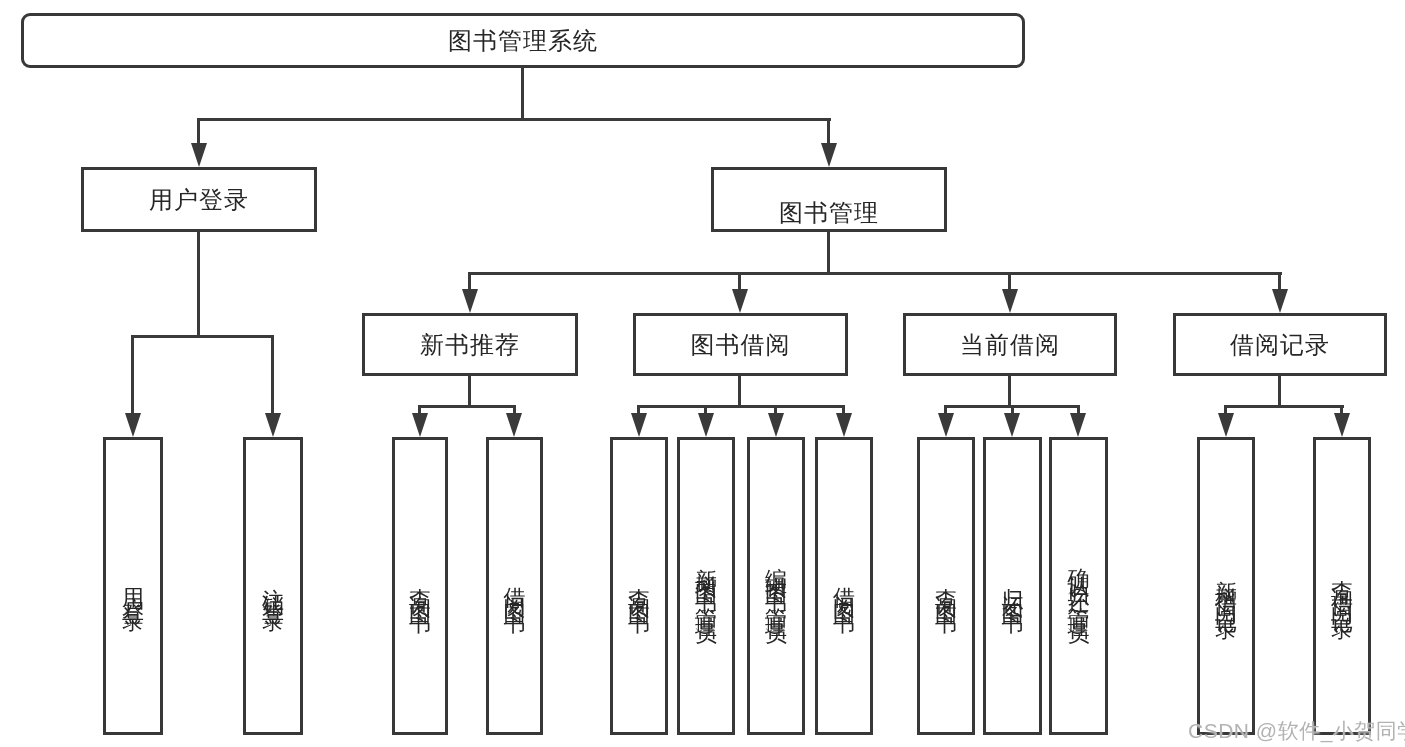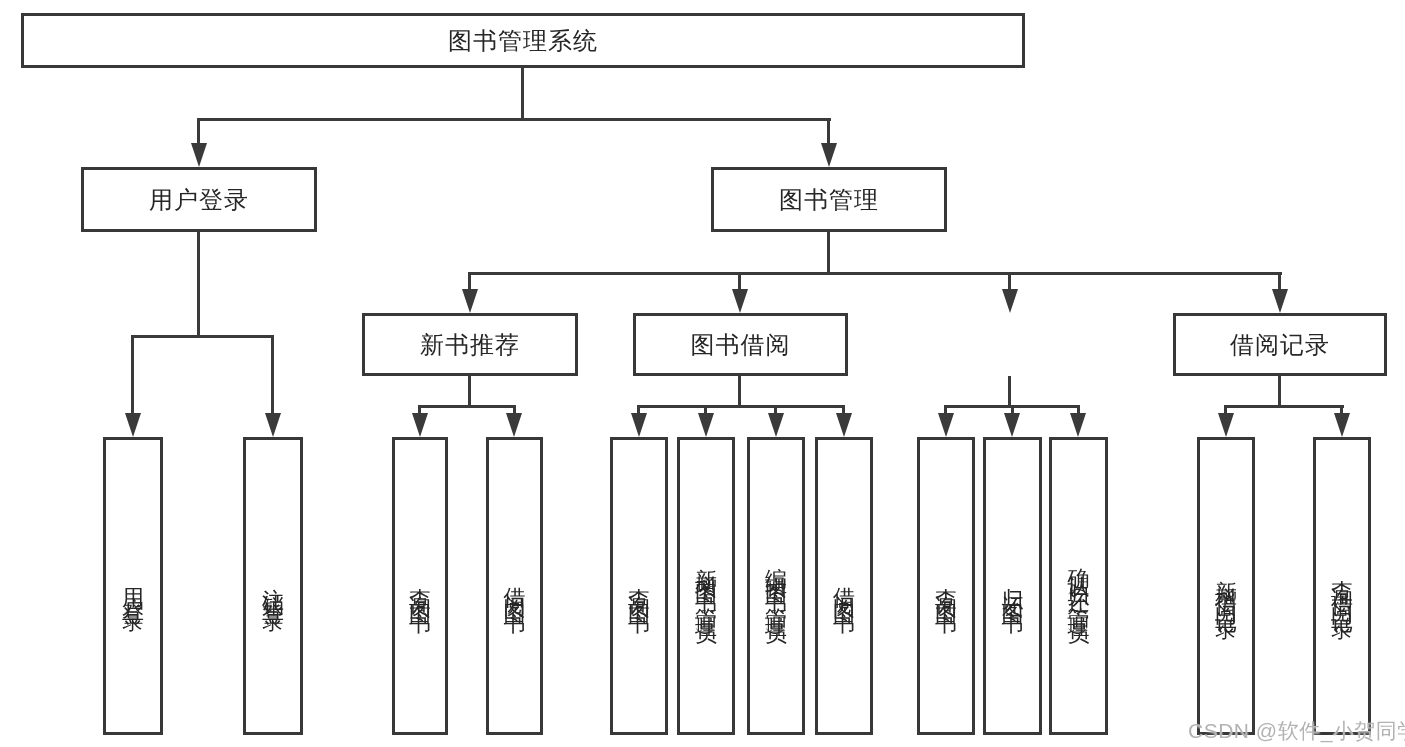--- a/index.html
+++ b/index.html
@@ -46,35 +46,35 @@
     z-index:10;
     text-shadow:0 1px 2px rgba(255,255,255,0.85);
     white-space:nowrap;
   }
 </style>
 </head>
 <body>
 
 <div id="canvas">
 
-  <div class="node hnode" style="left:21px;top:13px;width:1004px;height:55px;">
+  <div class="node hnode" style="left:21px;top:13px;width:1004px;height:55px;border-radius:9px;">
     <span>图书管理系统</span>
   </div>
 
   <div class="vline" style="left:521px;top:68px;height:53px;"></div>
   <div class="hline" style="left:197px;top:118px;width:634px;"></div>
   <div class="vline" style="left:197px;top:118px;height:28px;"></div>
   <div class="arrow" style="left:191px;top:143px;"></div>
   <div class="vline" style="left:827px;top:118px;height:28px;"></div>
   <div class="arrow" style="left:821px;top:143px;"></div>
 
   <div class="node hnode" style="left:81px;top:167px;width:236px;height:65px;">
     <span>用户登录</span>
   </div>
-  <div class="node hnode" style="left:711px;top:167px;width:236px;height:65px;">
+  <div class="node hnode" style="left:711px;top:167px;width:236px;height:65px;align-items:flex-end;">
     <span>图书管理</span>
   </div>
 
   <div class="vline" style="left:197px;top:232px;height:106px;"></div>
   <div class="hline" style="left:131px;top:335px;width:143px;"></div>
   <div class="vline" style="left:131px;top:335px;height:80px;"></div>
   <div class="arrow" style="left:125px;top:413px;"></div>
   <div class="vline" style="left:271px;top:335px;height:80px;"></div>
   <div class="arrow" style="left:265px;top:413px;"></div>
 
@@ -87,20 +87,23 @@
   <div class="vline" style="left:1008px;top:272px;height:20px;"></div>
   <div class="arrow" style="left:1002px;top:289px;"></div>
   <div class="vline" style="left:1278px;top:272px;height:20px;"></div>
   <div class="arrow" style="left:1272px;top:289px;"></div>
 
   <div class="node hnode" style="left:633px;top:313px;width:215px;height:63px;">
     <span>图书借阅</span>
   </div>
   <div class="node hnode" style="left:362px;top:313px;width:216px;height:63px;">
     <span>新书推荐</span>
+  </div>
+  <div class="node hnode" style="left:903px;top:313px;width:214px;height:63px;">
+    <span>当前借阅</span>
   </div>
   <div class="node hnode" style="left:1173px;top:313px;width:214px;height:63px;">
     <span>借阅记录</span>
   </div>
 
   <div class="vline" style="left:468px;top:376px;height:32px;"></div>
   <div class="hline" style="left:418px;top:405px;width:98px;"></div>
   <div class="vline" style="left:418px;top:405px;height:11px;"></div>
   <div class="arrow" style="left:412px;top:413px;"></div>
   <div class="vline" style="left:513px;top:405px;height:11px;"></div>

